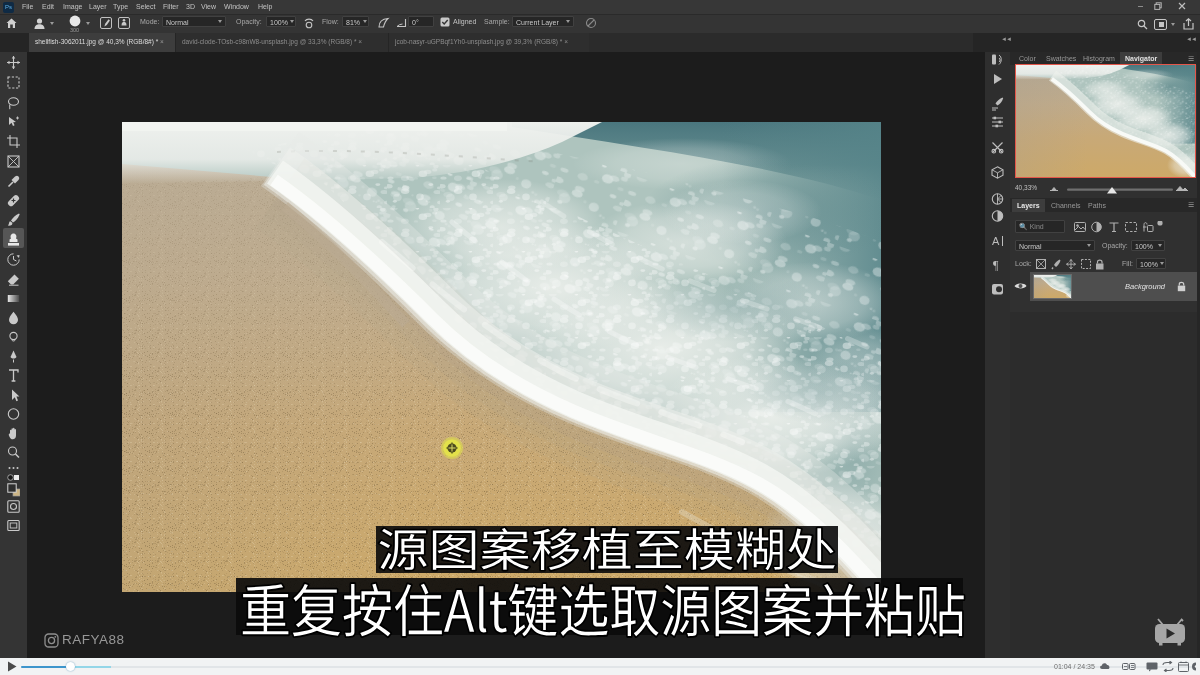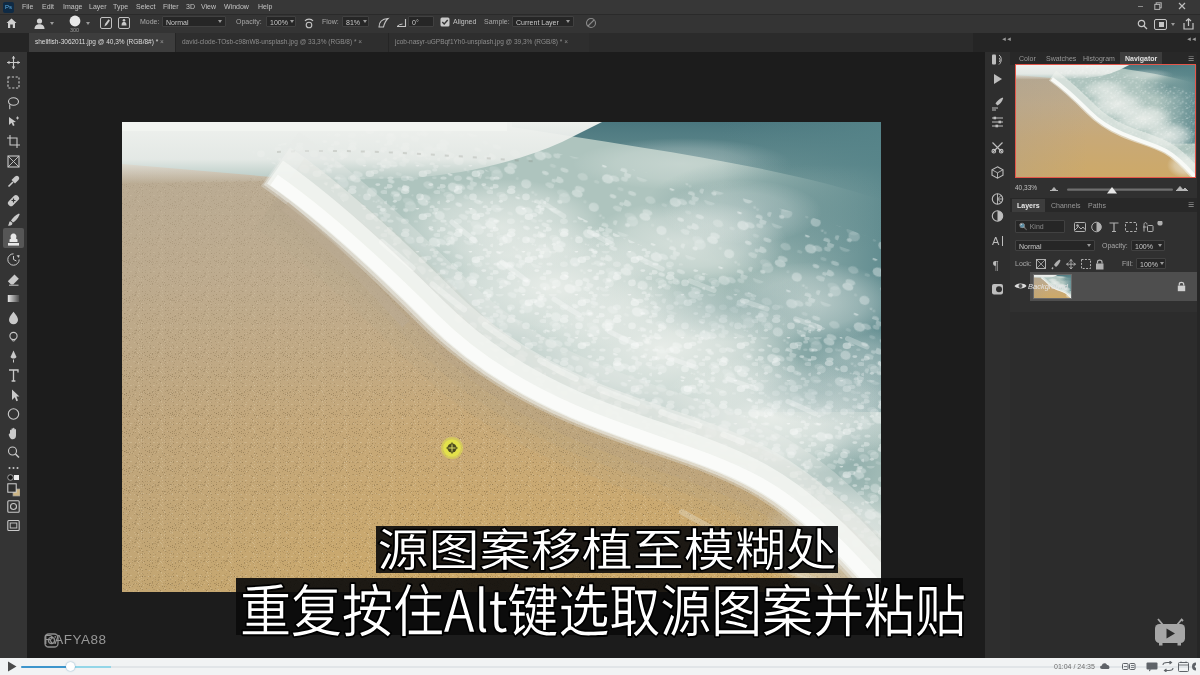--- a/index.html
+++ b/index.html
@@ -664,34 +664,34 @@
 <div class="v" style="left:1160px;top:262px;"></div>
 
 <div class="abs" style="left:1030px;top:272px;width:167px;height:29px;background:#4e4e4e;"></div>
 <svg class="abs" style="left:1014px;top:281px" width="13" height="10">
       <path d="M0.5 5 C2.5 1.8 10.5 1.8 12.5 5 C10.5 8.2 2.5 8.2 0.5 5 Z" fill="#dcdcdc"></path>
       <circle cx="6.5" cy="5" r="2" fill="#4e4e4e"></circle>
     </svg>
 <svg class="abs" style="left:1034px;top:275px;outline:1px solid #6a6a6a;" width="37" height="23" viewBox="0 0 759 470" preserveAspectRatio="none">
       <use href="#beachS"></use>
     </svg>
-<div class="t" style="left:1028px;top:282px;color:#e4e4e4;font-size:7.5px;font-style:italic;">Background</div>
+<div class="t" style="left:1125px;top:282px;color:#e4e4e4;font-size:7.5px;font-style:italic;">Background</div>
 <svg class="abs" style="left:1177px;top:281px" width="9" height="11">
       <rect x="0.8" y="4.6" width="7.4" height="5.6" fill="#d0d0d0"></rect>
       <path d="M2.3 4.6 L2.3 3 C2.3 0.8 6.7 0.8 6.7 3 L6.7 4.6" stroke="#d0d0d0" fill="none" stroke-width="1.2"></path>
     </svg>
 
 <div class="abs" style="left:1010px;top:312px;width:187px;height:350px;background:#2c2c2c;"></div>
 
 <svg class="abs" style="left:44px;top:633px" width="15" height="15" viewBox="0 0 15 15" fill="none" stroke="#8f8f8f" stroke-width="1.3">
  <rect x="1" y="1" width="13" height="13" rx="3.6"></rect>
       <circle cx="7.5" cy="7.5" r="3.1"></circle>
       <circle cx="11.3" cy="3.8" r="0.9" fill="#8f8f8f" stroke="none"></circle>
 </svg>
-<div class="t" style="left:44px;top:632px;color:#979797;font-size:13.5px;letter-spacing:0.5px;text-align:center;">RAFYA88</div>
+<div class="t" style="left:62px;top:632px;color:#979797;font-size:13.5px;letter-spacing:0.5px;text-align:center;">RAFYA88</div>
 
 <div class="abs" style="left:376px;top:526px;width:462px;height:47px;background:rgba(11,11,11,0.91);"></div>
 <div class="abs" style="left:236px;top:578px;width:727px;height:57px;background:rgba(11,11,11,0.91);"></div>
 <svg class="abs" style="left:370px;top:514px" width="480" height="64" viewBox="0 0 480 64">
  <g transform="translate(7.5,52.3) scale(0.991,0.880)">
         <path d="M27.2 -21.2H43.6V-16.4H27.2ZM27.2 -28.6H43.6V-23.8H27.2ZM26.1 -10.6C24.5 -7.1 22.1 -3.5 19.7 -0.9C20.5 -0.5 21.9 0.4 22.5 0.9C24.8 -1.8 27.4 -6.0 29.2 -9.7ZM40.6 -9.8C42.7 -6.5 45.3 -2.2 46.5 0.4L49.6 -1.1C48.4 -3.6 45.7 -7.8 43.6 -11.0ZM4.6 -40.2C7.4 -38.4 11.3 -35.8 13.2 -34.2L15.3 -37.0C13.3 -38.5 9.4 -40.9 6.6 -42.6ZM2.1 -26.3C4.9 -24.7 8.8 -22.2 10.8 -20.8L12.8 -23.5C10.8 -25.0 6.9 -27.2 4.0 -28.7ZM3.2 1.3 6.3 3.3C8.8 -1.5 11.7 -7.9 13.9 -13.4L11.1 -15.3C8.8 -9.5 5.5 -2.7 3.2 1.3ZM17.5 -40.7V-26.6C17.5 -18.1 16.9 -6.4 11.1 2.0C11.8 2.3 13.3 3.2 13.9 3.8C20.0 -4.9 20.9 -17.6 20.9 -26.6V-37.5H48.9V-40.7ZM33.6 -36.7C33.2 -35.1 32.6 -33.0 32.0 -31.3H24.1V-13.6H33.5V0.3C33.5 0.8 33.3 1.0 32.7 1.1C32.0 1.1 29.7 1.1 27.1 1.0C27.6 1.9 28.0 3.1 28.1 4.0C31.6 4.1 33.8 4.0 35.1 3.5C36.5 3.0 36.8 2.1 36.8 0.3V-13.6H46.8V-31.3H35.3C36.0 -32.7 36.7 -34.3 37.3 -35.8Z M71.0 -14.5C75.1 -13.6 80.3 -11.8 83.1 -10.4L84.6 -12.8C81.7 -14.1 76.5 -15.8 72.5 -16.6ZM65.8 -7.9C72.9 -7.1 81.8 -5.0 86.7 -3.2L88.2 -5.9C83.2 -7.5 74.3 -9.5 67.4 -10.4ZM55.9 -40.8V4.0H59.3V1.8H95.1V4.0H98.6V-40.8ZM59.3 -1.3V-37.7H95.1V-1.3ZM72.9 -36.5C70.3 -32.2 65.8 -28.1 61.4 -25.4C62.2 -25.0 63.3 -23.9 63.9 -23.4C65.5 -24.5 67.2 -25.8 68.9 -27.3C70.5 -25.5 72.5 -23.8 74.8 -22.4C70.2 -20.2 65.1 -18.6 60.5 -17.7C61.1 -17.0 61.8 -15.7 62.1 -14.8C67.2 -16.0 72.8 -18.0 77.7 -20.7C82.0 -18.3 87.0 -16.5 92.0 -15.4C92.4 -16.3 93.3 -17.4 93.9 -18.0C89.2 -18.9 84.6 -20.3 80.5 -22.3C84.4 -24.8 87.7 -27.8 89.8 -31.3L87.9 -32.5L87.3 -32.3H73.6C74.4 -33.4 75.1 -34.4 75.8 -35.4ZM70.8 -29.2 71.2 -29.6H85.0C83.1 -27.4 80.5 -25.5 77.6 -23.8C74.9 -25.4 72.5 -27.2 70.8 -29.2Z M105.8 -11.8V-8.8H124.1C119.4 -4.7 111.8 -1.1 104.9 0.5C105.6 1.1 106.6 2.5 107.1 3.3C114.2 1.3 122.1 -2.8 126.9 -7.8V4.0H130.3V-8.1C135.2 -2.9 143.4 1.4 150.7 3.4C151.2 2.5 152.2 1.2 153.0 0.5C146.0 -1.1 138.2 -4.6 133.5 -8.8H151.8V-11.8H130.3V-16.2H126.9V-11.8ZM125.5 -42.4C126.1 -41.5 126.8 -40.3 127.4 -39.2H107.2V-31.9H110.5V-36.3H147.2V-31.9H150.5V-39.2H131.1C130.3 -40.5 129.2 -42.2 128.3 -43.5ZM137.5 -27.7C135.7 -25.2 133.2 -23.3 129.9 -21.8C126.2 -22.5 122.3 -23.2 118.4 -23.8C119.6 -25.0 121.0 -26.3 122.3 -27.7ZM112.9 -22.1C117.1 -21.5 121.1 -20.8 125.0 -20.0C119.9 -18.5 113.7 -17.7 106.1 -17.4C106.7 -16.6 107.2 -15.4 107.5 -14.5C117.0 -15.1 124.6 -16.4 130.4 -18.8C137.1 -17.4 143.0 -15.8 147.2 -14.3L150.1 -16.7C146.0 -18.1 140.5 -19.5 134.4 -20.9C137.4 -22.7 139.7 -24.9 141.4 -27.7H151.3V-30.6H124.8C125.9 -31.9 126.9 -33.2 127.8 -34.4L124.7 -35.4C123.8 -33.9 122.5 -32.2 121.1 -30.6H106.3V-27.7H118.6C116.7 -25.6 114.7 -23.6 112.9 -22.1Z M172.1 -42.7C168.7 -41.1 162.7 -39.6 157.5 -38.6C158.0 -37.9 158.5 -36.7 158.6 -35.9C160.6 -36.3 162.8 -36.7 165.0 -37.1V-28.4H157.1V-25.1H164.3C162.5 -19.1 159.2 -12.2 156.3 -8.3C156.9 -7.6 157.7 -6.2 158.2 -5.3C160.6 -8.5 163.0 -14.0 165.0 -19.4V4.1H168.2V-20.1C169.7 -17.8 171.6 -14.6 172.4 -13.1L174.4 -15.9C173.6 -17.1 169.5 -22.4 168.2 -23.8V-25.1H174.6V-28.4H168.2V-38.0C170.4 -38.5 172.5 -39.2 174.3 -40.0ZM180.9 -30.5C182.7 -29.4 184.7 -27.9 186.1 -26.5C182.4 -24.5 178.3 -23.0 174.2 -22.1C174.8 -21.4 175.7 -20.2 176.0 -19.4C186.2 -22.1 196.3 -27.6 200.7 -37.2L198.5 -38.3L197.9 -38.2H187.7C189.0 -39.6 190.1 -41.0 191.1 -42.5L187.5 -43.2C185.2 -39.3 180.6 -34.9 174.2 -31.7C174.9 -31.2 176.0 -30.1 176.5 -29.4C179.7 -31.1 182.5 -33.1 184.8 -35.2H196.0C194.2 -32.5 191.8 -30.2 188.9 -28.3C187.4 -29.6 185.2 -31.1 183.4 -32.2ZM183.3 -10.1C185.5 -8.8 187.8 -6.8 189.4 -5.2C184.6 -1.9 178.9 0.2 173.0 1.4C173.7 2.1 174.5 3.3 174.8 4.2C187.5 1.3 199.2 -5.3 203.7 -18.8L201.5 -19.9L200.8 -19.7H191.4C192.5 -21.1 193.4 -22.5 194.3 -23.8L190.7 -24.5C188.1 -19.9 182.7 -14.6 174.9 -10.9C175.7 -10.4 176.6 -9.3 177.2 -8.5C181.8 -10.9 185.7 -13.7 188.6 -16.7H199.3C197.6 -13.0 195.1 -9.8 192.0 -7.2C190.4 -8.8 188.0 -10.6 185.9 -11.9Z M215.3 -43.2V-33.2H208.6V-30.0H215.1C213.6 -22.8 210.4 -14.4 207.3 -10.0C208.0 -9.2 208.8 -7.7 209.2 -6.7C211.5 -10.0 213.6 -15.4 215.3 -21.1V4.0H218.6V-23.0C220.0 -20.5 221.4 -17.5 222.1 -15.9L224.3 -18.5C223.5 -20.0 219.9 -25.8 218.6 -27.6V-30.0H224.1V-33.2H218.6V-43.2ZM237.0 -43.5C236.8 -41.7 236.5 -39.5 236.2 -37.3H225.3V-34.4H235.7C235.4 -32.8 235.0 -31.2 234.7 -29.9H227.6V-0.5H222.8V2.5H255.3V-0.5H250.5V-29.9H237.8L238.8 -34.4H253.6V-37.3H239.4L240.6 -43.2ZM230.8 -0.5V-5.3H247.2V-0.5ZM230.8 -19.9H247.2V-15.2H230.8ZM230.8 -22.5V-27.1H247.2V-22.5ZM230.8 -12.6H247.2V-7.9H230.8Z M265.0 -21.9C266.8 -22.6 269.5 -22.7 297.9 -24.1C299.2 -22.7 300.3 -21.4 301.2 -20.3L304.1 -22.4C301.3 -25.9 295.6 -30.9 290.9 -34.4L288.2 -32.5C290.4 -30.9 292.8 -28.9 294.9 -26.9L270.1 -25.9C273.4 -28.9 276.9 -32.8 280.2 -37.0H304.7V-40.2H261.5V-37.0H275.6C272.4 -32.8 268.7 -28.9 267.4 -27.8C266.0 -26.5 264.9 -25.6 263.9 -25.4C264.2 -24.5 264.8 -22.7 265.0 -21.9ZM281.4 -21.5V-14.5H264.9V-11.3H281.4V-1.3H260.4V1.9H306.3V-1.3H285.0V-11.3H302.0V-14.5H285.0V-21.5Z M332.9 -21.6H351.5V-17.6H332.9ZM332.9 -28.1H351.5V-24.2H332.9ZM346.8 -43.2V-38.8H338.6V-43.2H335.3V-38.8H327.4V-35.8H335.3V-31.7H338.6V-35.8H346.8V-31.7H350.1V-35.8H357.6V-38.8H350.1V-43.2ZM329.7 -30.7V-15.0H340.3C340.1 -13.4 339.9 -11.9 339.5 -10.5H326.4V-7.5H338.5C336.5 -3.3 332.7 -0.4 325.0 1.3C325.7 2.0 326.6 3.2 326.9 4.1C335.9 1.9 340.0 -1.9 342.1 -7.5H342.2C344.7 -1.7 349.7 2.2 356.5 4.0C356.9 3.1 357.9 1.9 358.6 1.2C352.6 -0.1 348.0 -3.1 345.5 -7.5H357.5V-10.5H342.9C343.3 -11.9 343.5 -13.4 343.7 -15.0H354.9V-30.7ZM318.2 -43.2V-33.2H311.7V-30.0H318.2C316.8 -22.9 313.8 -14.4 310.8 -10.0C311.4 -9.2 312.2 -7.7 312.7 -6.7C314.7 -9.9 316.7 -15.0 318.2 -20.3V4.0H321.5V-23.2C323.0 -20.3 324.7 -16.8 325.4 -15.0L327.6 -17.6C326.8 -19.3 322.8 -25.9 321.5 -27.8V-30.0H327.0V-33.2H321.5V-43.2Z M363.2 -39.1C364.4 -35.5 365.5 -30.8 365.8 -27.9L368.2 -28.5C367.9 -31.6 366.8 -36.2 365.5 -39.7ZM376.5 -39.9C375.8 -36.4 374.5 -31.4 373.4 -28.4L375.5 -27.6C376.7 -30.4 378.2 -35.2 379.3 -39.0ZM379.7 -20.0V1.2H382.6V-2.5H393.1V-20.0H387.9V-29.6H394.3V-32.7H387.9V-43.1H384.9V-32.7H378.3V-29.6H384.9V-20.0ZM396.0 -41.4V-18.6C396.0 -11.7 395.6 -3.2 391.5 2.7C392.2 3.1 393.4 4.0 393.8 4.6C397.3 -0.3 398.4 -7.1 398.7 -13.4H405.9V-0.1C405.9 0.6 405.7 0.8 405.0 0.8C404.4 0.8 402.4 0.9 400.1 0.8C400.5 1.6 400.9 3.0 401.0 3.8C404.2 3.8 406.1 3.8 407.3 3.2C408.3 2.7 408.8 1.8 408.8 -0.1V-41.4ZM398.8 -38.4H405.9V-29.0H398.8ZM398.8 -26.0H405.9V-16.3H398.8V-18.6ZM382.6 -16.9H390.2V-5.5H382.6ZM363.4 -25.9V-22.8H369.2C367.7 -16.8 364.8 -9.7 362.3 -6.0C362.8 -5.1 363.6 -3.7 364.0 -2.6C365.9 -5.7 367.9 -10.5 369.5 -15.4V4.0H372.4V-17.4C373.8 -14.8 375.6 -11.5 376.3 -9.8L378.4 -12.5C377.5 -14.0 373.7 -19.7 372.4 -21.4V-22.8H377.8V-25.9H372.4V-43.1H369.5V-25.9Z M434.2 -31.8C433.2 -24.3 431.3 -18.2 428.7 -13.2C426.5 -16.8 424.7 -21.4 423.4 -27.4C423.9 -28.8 424.4 -30.3 424.8 -31.8ZM423.6 -43.0C422.1 -32.9 419.0 -23.2 414.8 -17.8C415.7 -17.4 417.0 -16.4 417.6 -15.9C419.1 -17.8 420.3 -20.1 421.5 -22.7C423.0 -17.5 424.7 -13.3 426.8 -10.0C423.4 -4.8 419.0 -1.1 413.9 1.4C414.7 1.9 416.1 3.3 416.7 4.1C421.5 1.6 425.6 -2.0 429.0 -7.0C435.3 0.7 443.8 2.4 452.7 2.4H460.1C460.3 1.3 460.9 -0.4 461.5 -1.2C459.6 -1.2 454.4 -1.2 452.8 -1.2C444.8 -1.2 436.8 -2.6 430.9 -10.0C434.4 -16.2 436.9 -24.3 438.1 -34.5L435.8 -35.1L435.2 -35.0H425.7C426.3 -37.3 426.8 -39.7 427.2 -42.1ZM443.9 -43.1V-5.3H447.6V-27.1C451.2 -23.0 455.2 -18.0 457.1 -14.7L460.1 -16.6C457.7 -20.3 452.8 -26.1 448.9 -30.3L447.6 -29.6V-43.1Z" fill="#ffffff" stroke="#000" stroke-width="3.8" paint-order="stroke" stroke-linejoin="round"></path>
       </g>
 </svg>
 <svg class="abs" style="left:230px;top:570px" width="745" height="70" viewBox="0 0 745 70">
  <g transform="translate(10.1,61.7) scale(0.970,1.085)">

